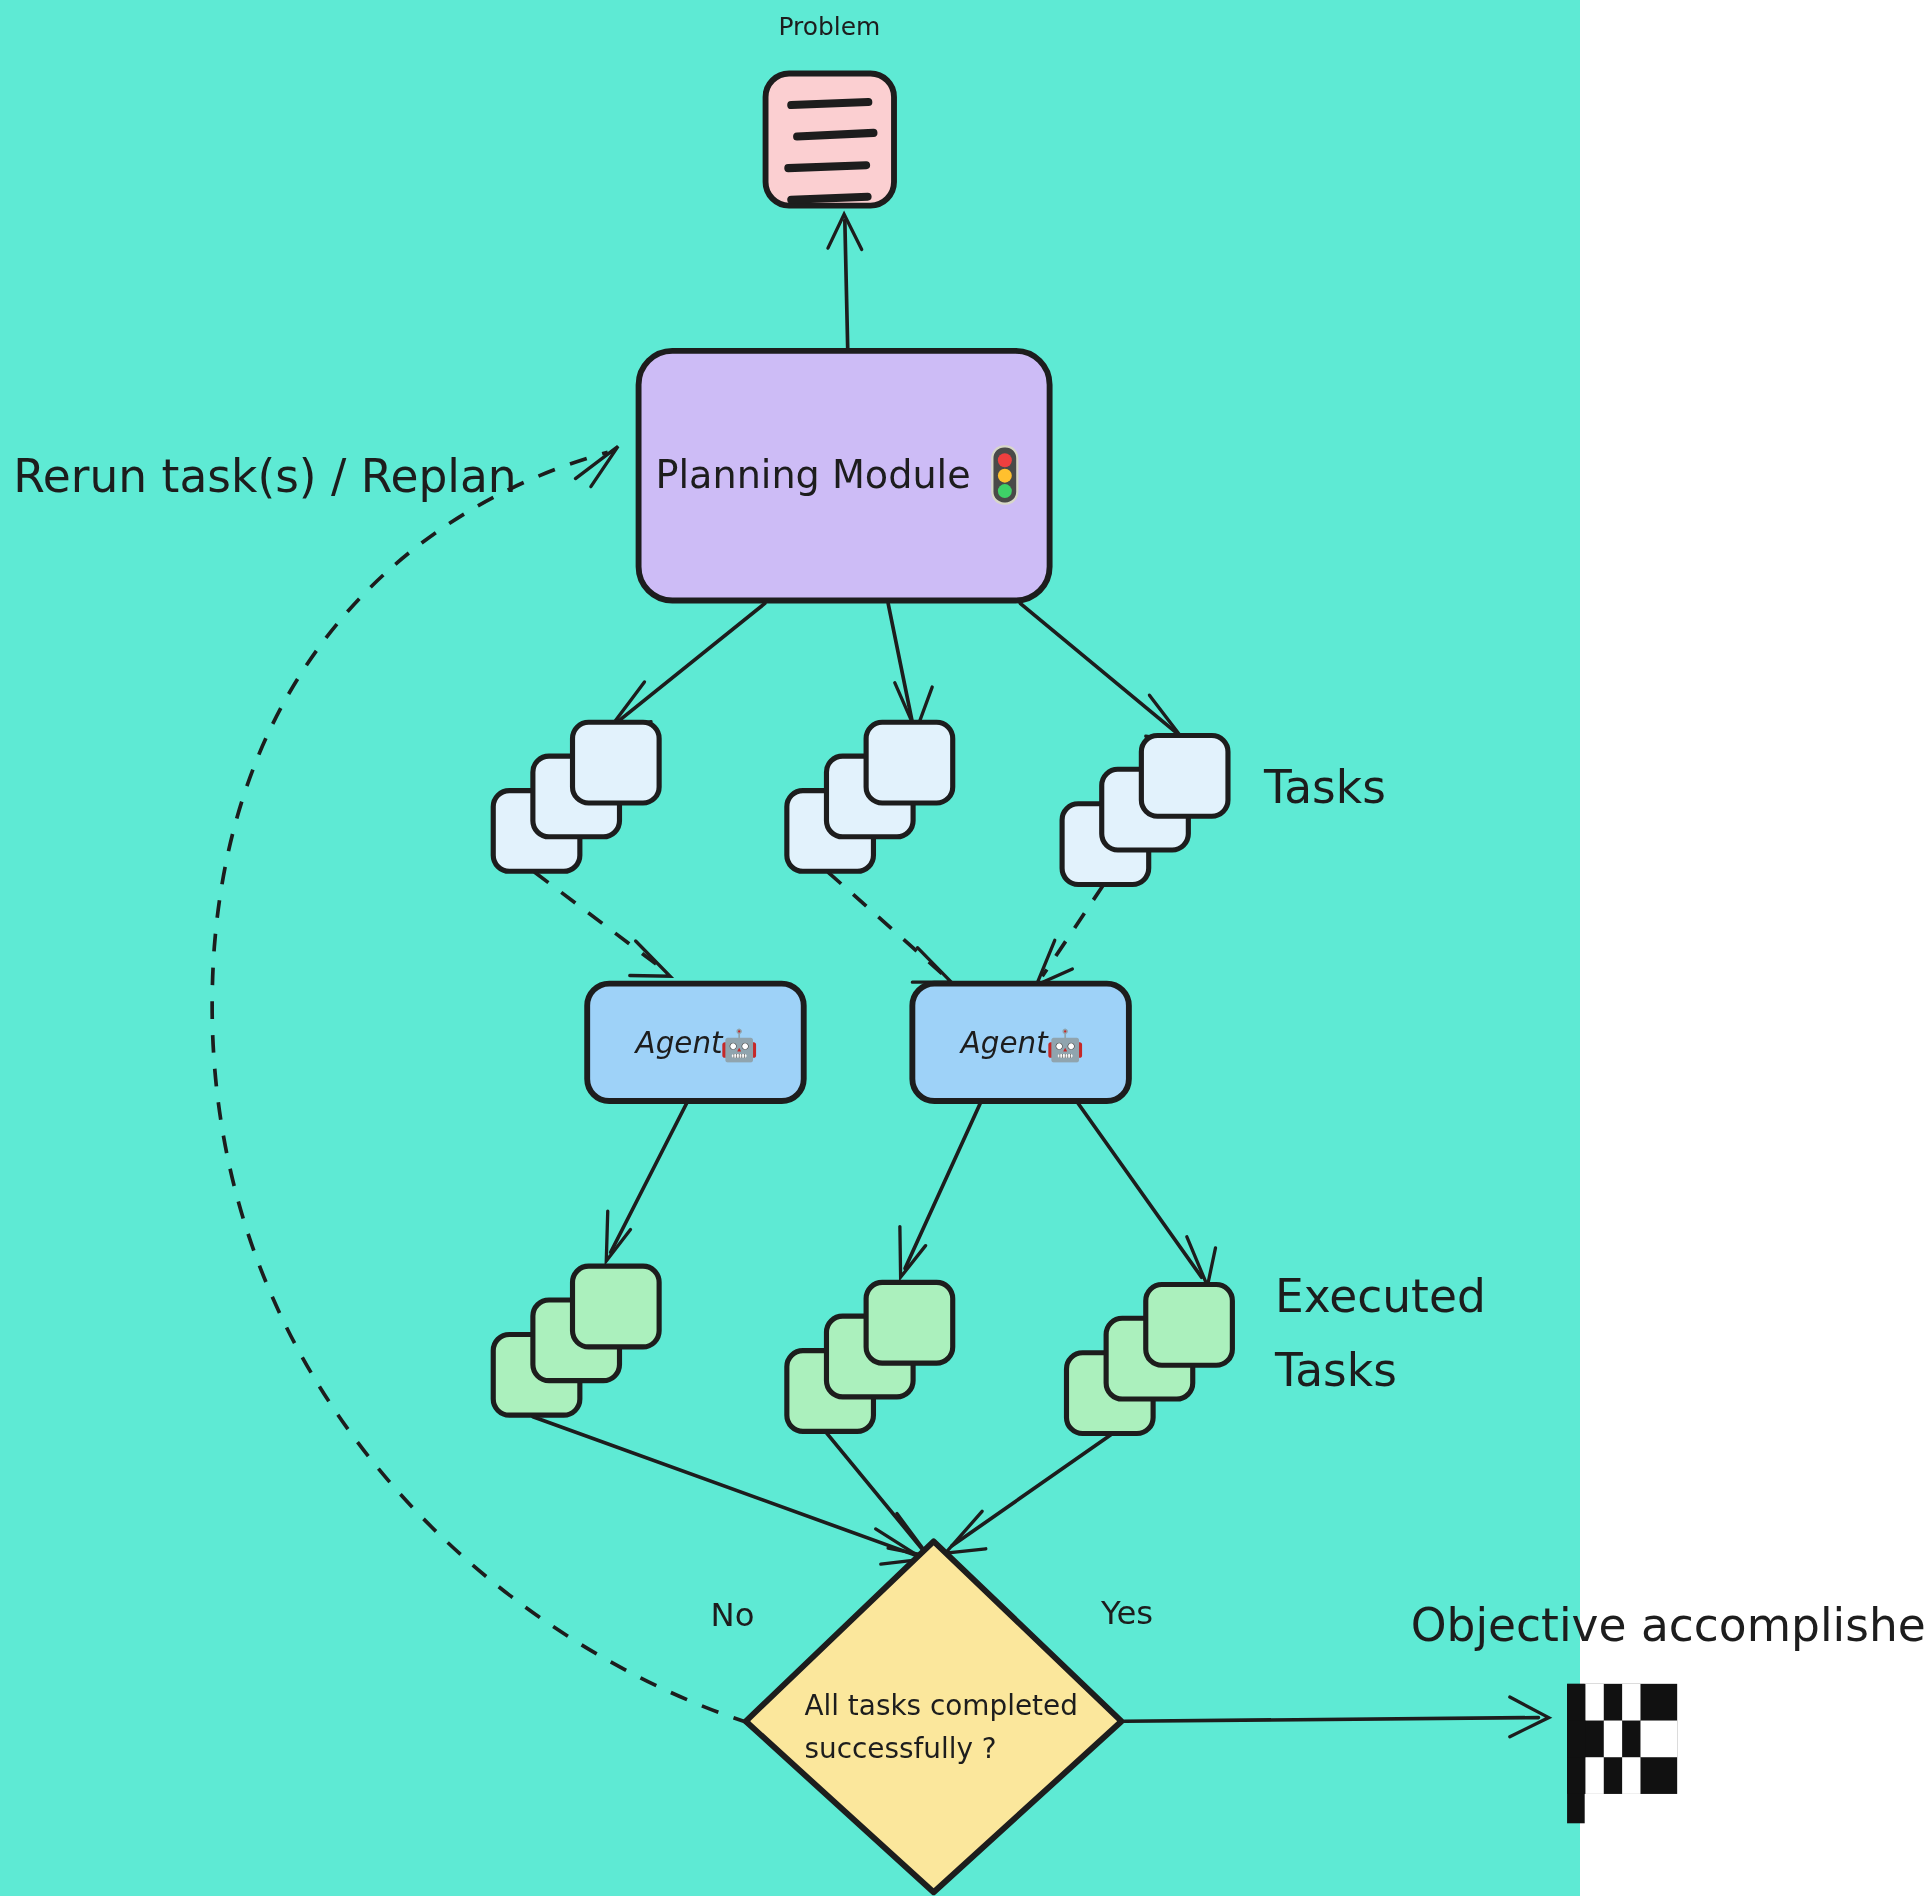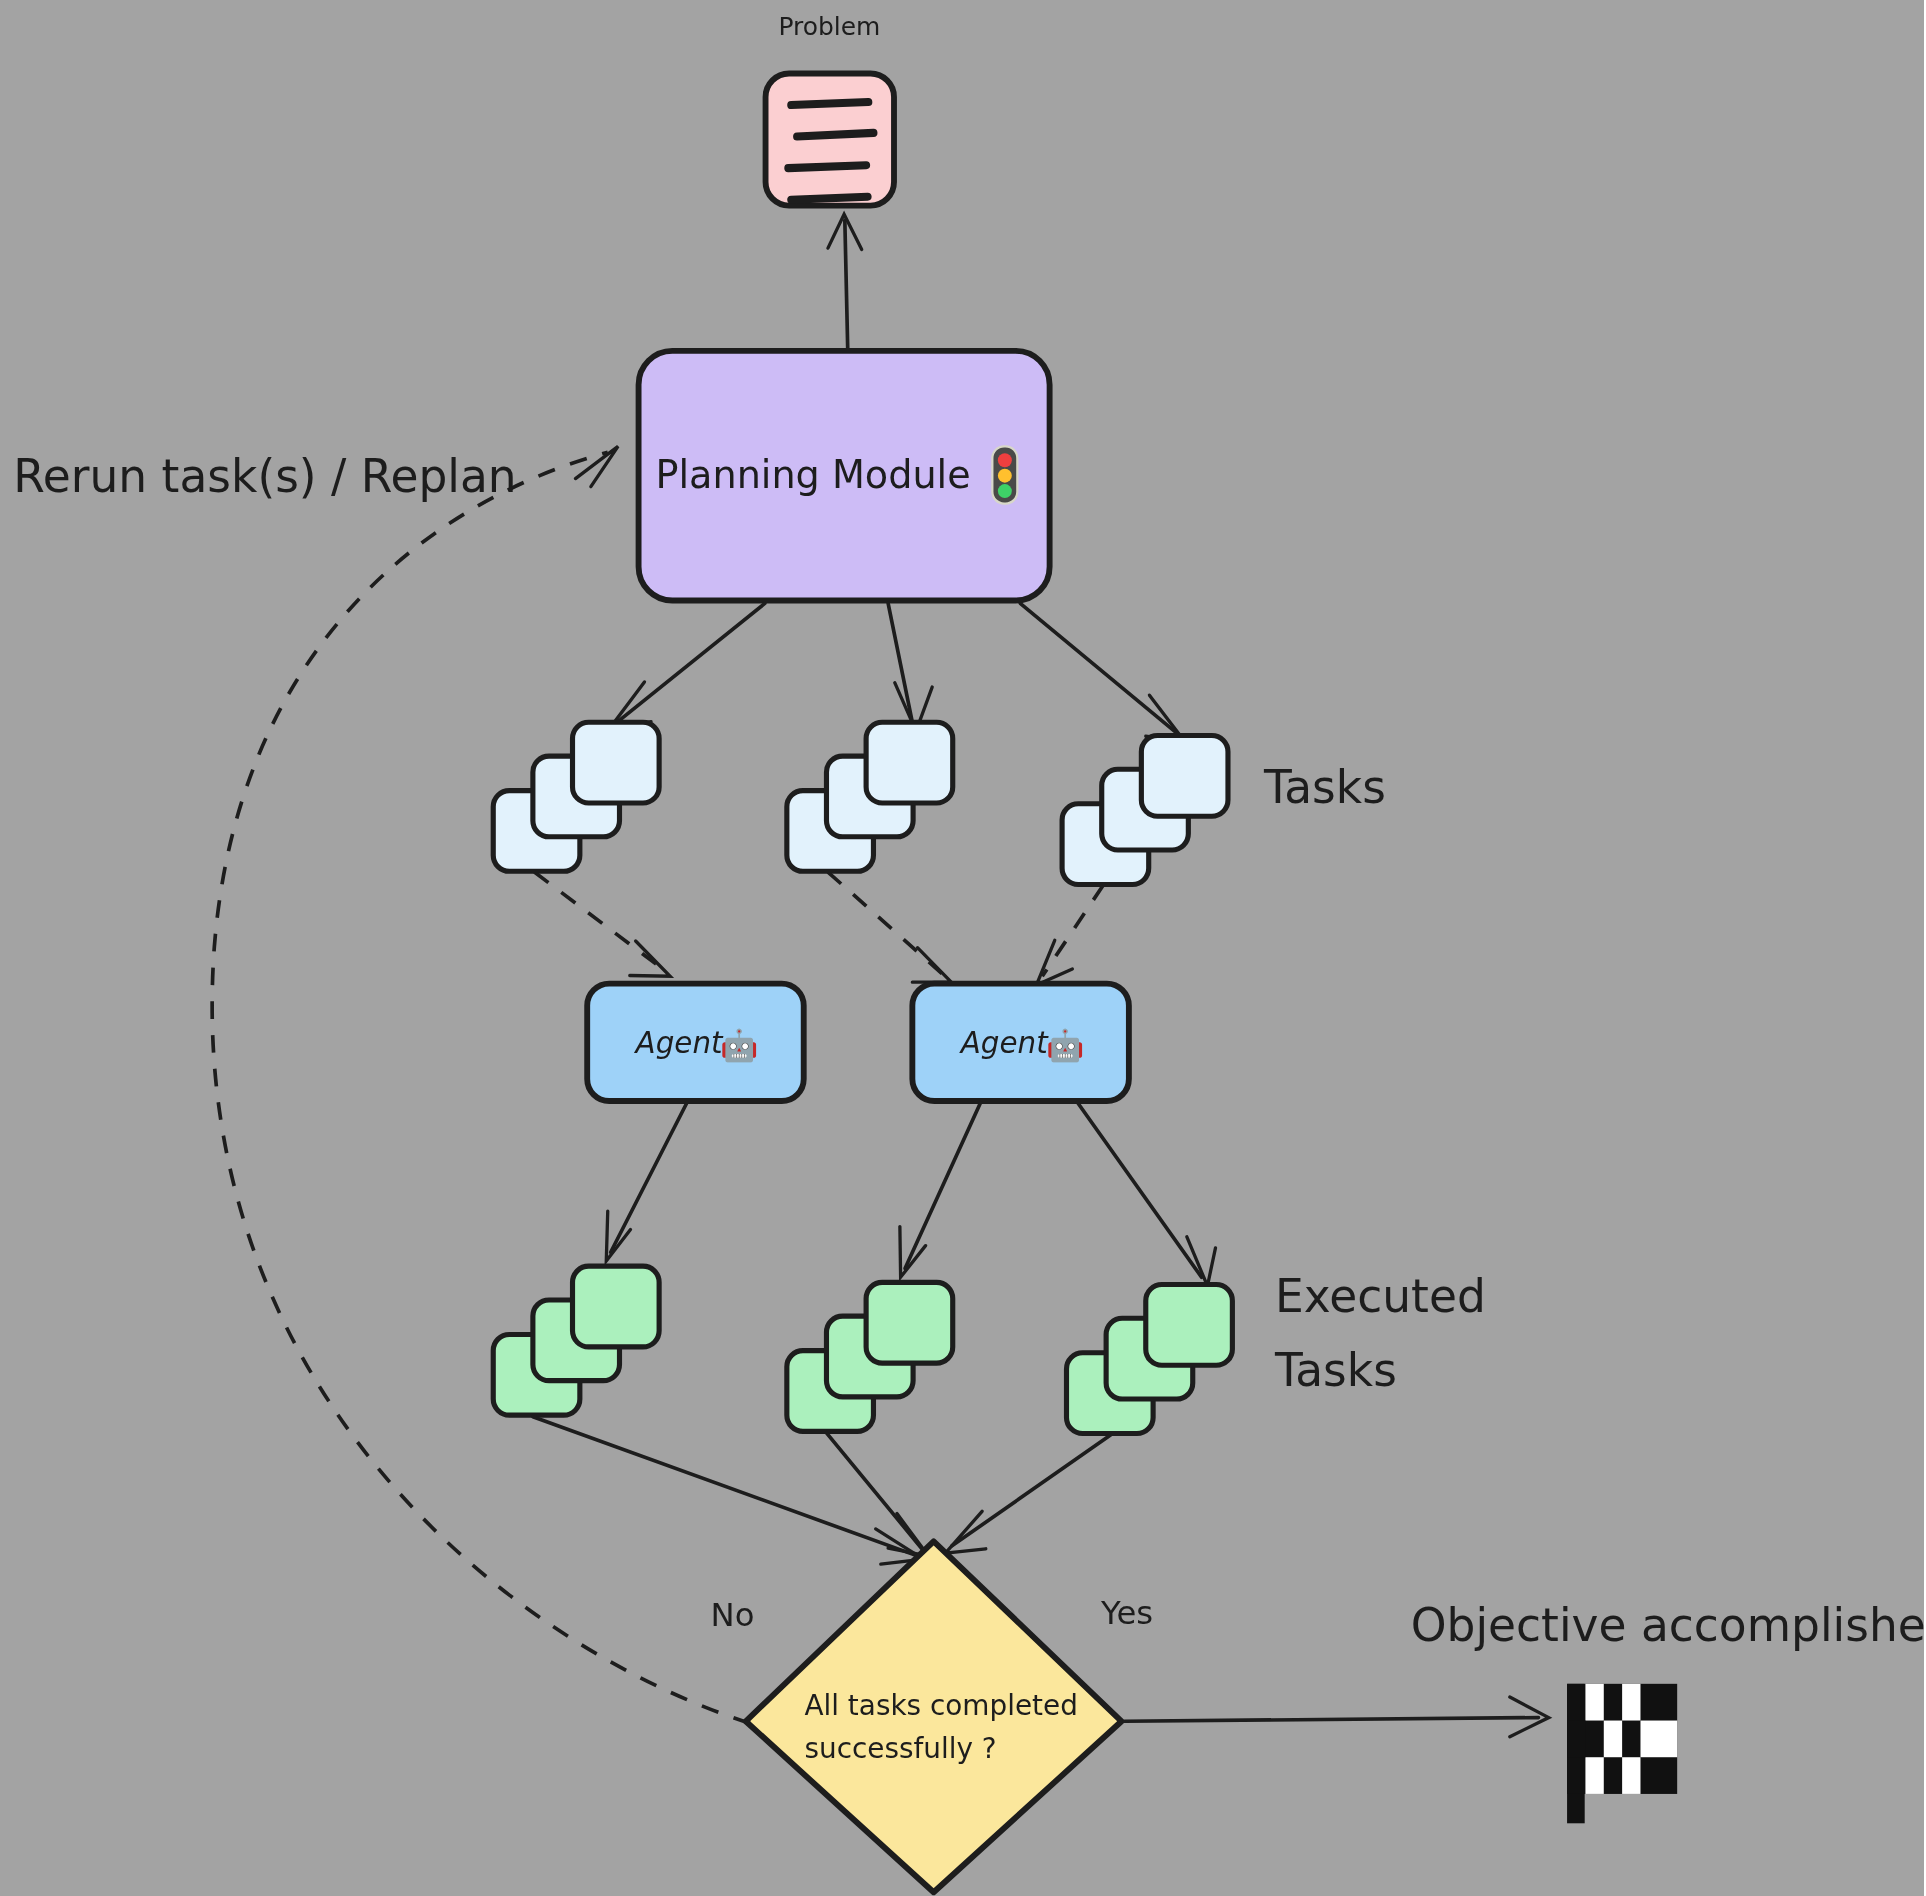--- a/index.html
+++ b/index.html
@@ -1,20 +1,20 @@
 <!DOCTYPE html>
 <html style="font-size:11.7px"><head>
 <meta charset="utf-8">
 <style>
   html,body{margin:0;padding:0;background:#ffffff;}
   body{
     width:1926px;height:1896px;overflow:hidden;
     font-family:"DejaVu Sans","Liberation Sans",sans-serif;
   }
-  #stage{position:relative;width:1924px;height:1896px;background:#a3a3a3;}
+  #stage{position:relative;width:1580px;height:1896px;background:#5eead4;}
   svg#diagram{position:absolute;left:0;top:0;width:1926px;height:1896px;}
   .hand{font-family:"DejaVu Sans","Liberation Sans",sans-serif;fill:#1d1d1d;}
   .lbl-problem{font-size:34px;}
   .lbl-big{font-size:62px;}
   .lbl-node{font-size:52px;}
   .lbl-agent{font-size:40px;font-style:italic;}
   .lbl-diamond{font-size:38px;}
   .lbl-branch{font-size:44px;}
   .stroke{fill:none;stroke:#1d1d1d;stroke-width:5;stroke-linecap:round;stroke-linejoin:round;}
   .stroke-thin{fill:none;stroke:#1d1d1d;stroke-width:4.5;stroke-linecap:round;}

